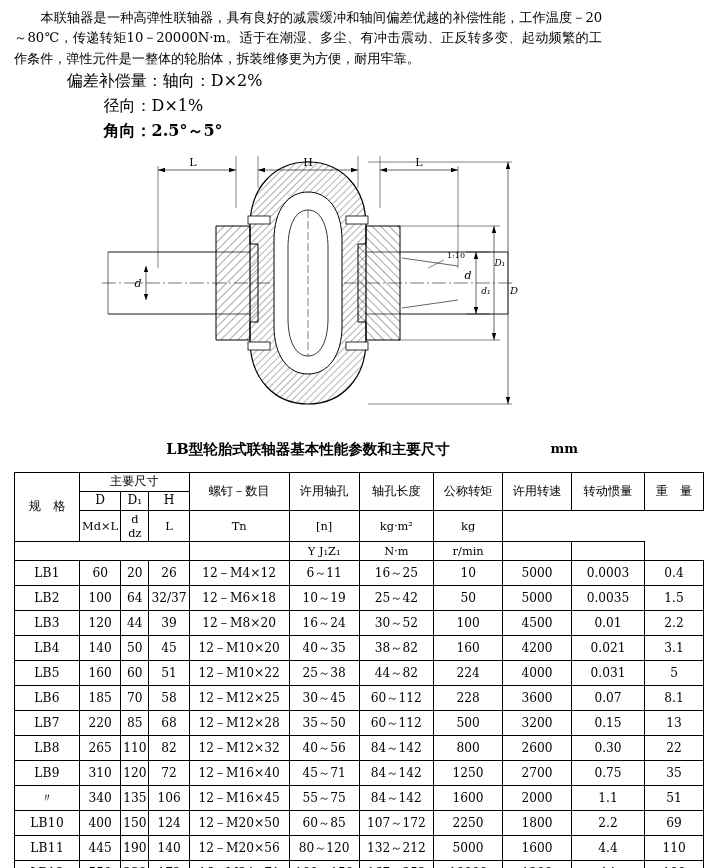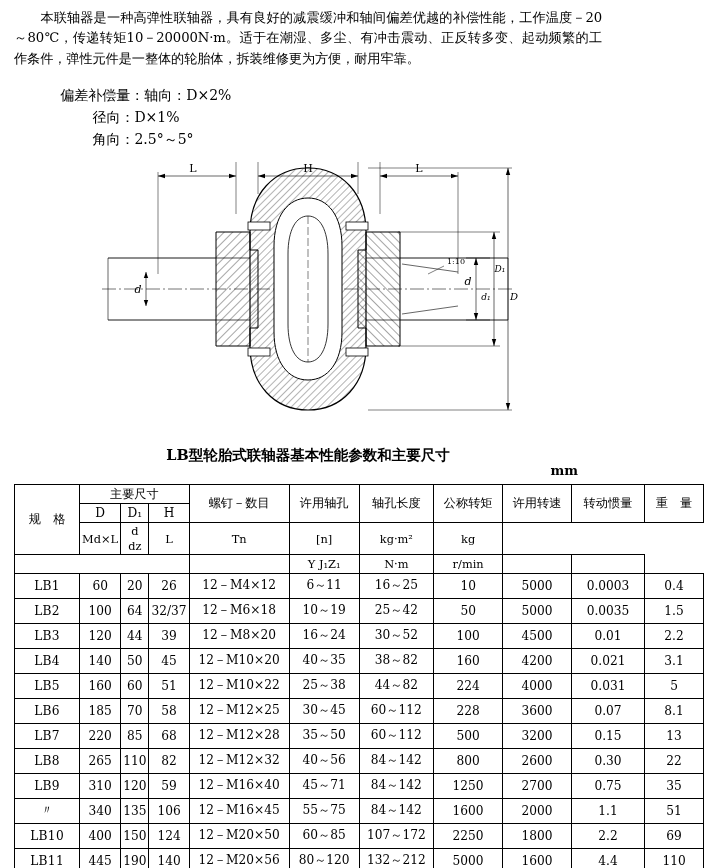--- a/index.html
+++ b/index.html
@@ -26,53 +26,53 @@
     font-size: 13.2px;
     line-height: 1.55;
     text-align: justify;
     letter-spacing: -0.1px;
   }
   .intro p {
     margin: 0;
     text-indent: 2em;
   }
   .spec-block {
-    margin-top: 16px;
-    font-size: 14px;
+    margin-top: 0px;
+    font-size: 16px;
     line-height: 1.55;
   }
   .spec-line {
     white-space: pre;
   }
   .spec-line.indent1 { padding-left: 3.3em; }
   .spec-line.indent2 { padding-left: 5.6em; }
-  .spec-line.indent3 { padding-left: 5.6em; }
+  .spec-line.indent3 { padding-left: 5.6em; font-weight: bold; }
 
   
   .drawing-wrap {
     position: relative;
     width: 100%;
     height: 290px;
     margin-top: 4px;
   }
   .drawing-wrap svg { display: block; margin: 0 auto; }
 
   
   .table-title-row {
     position: relative;
     text-align: center;
     font-size: 14.5px;
     font-weight: bold;
     margin-top: 2px;
-    margin-bottom: 19px;
+    margin-bottom: 13px;
   }
   .table-title-row .unit {
     position: absolute;
     right: 24px;
-    top: 17px;
+    top: 1px;
     font-weight: bold;
     font-size: 13px;
   }
 
   
   table.spec {
     border-collapse: collapse;
     width: 690px;
     margin: 0 auto;
     font-size: 12.2px;
@@ -380,21 +380,21 @@
           <td>84～142</td>
           <td>800</td>
           <td>2600</td>
           <td>0.30</td>
           <td>22</td>
         </tr>
         <tr>
           <td class="rowname">LB9</td>
           <td>310</td>
           <td>120</td>
-          <td>59</td>
+          <td>72</td>
           <td>12－M16×40</td>
           <td>45～71</td>
           <td>84～142</td>
           <td>1250</td>
           <td>2700</td>
           <td>0.75</td>
           <td>35</td>
         </tr>
         <tr>
           <td class="rowname">〃</td>

